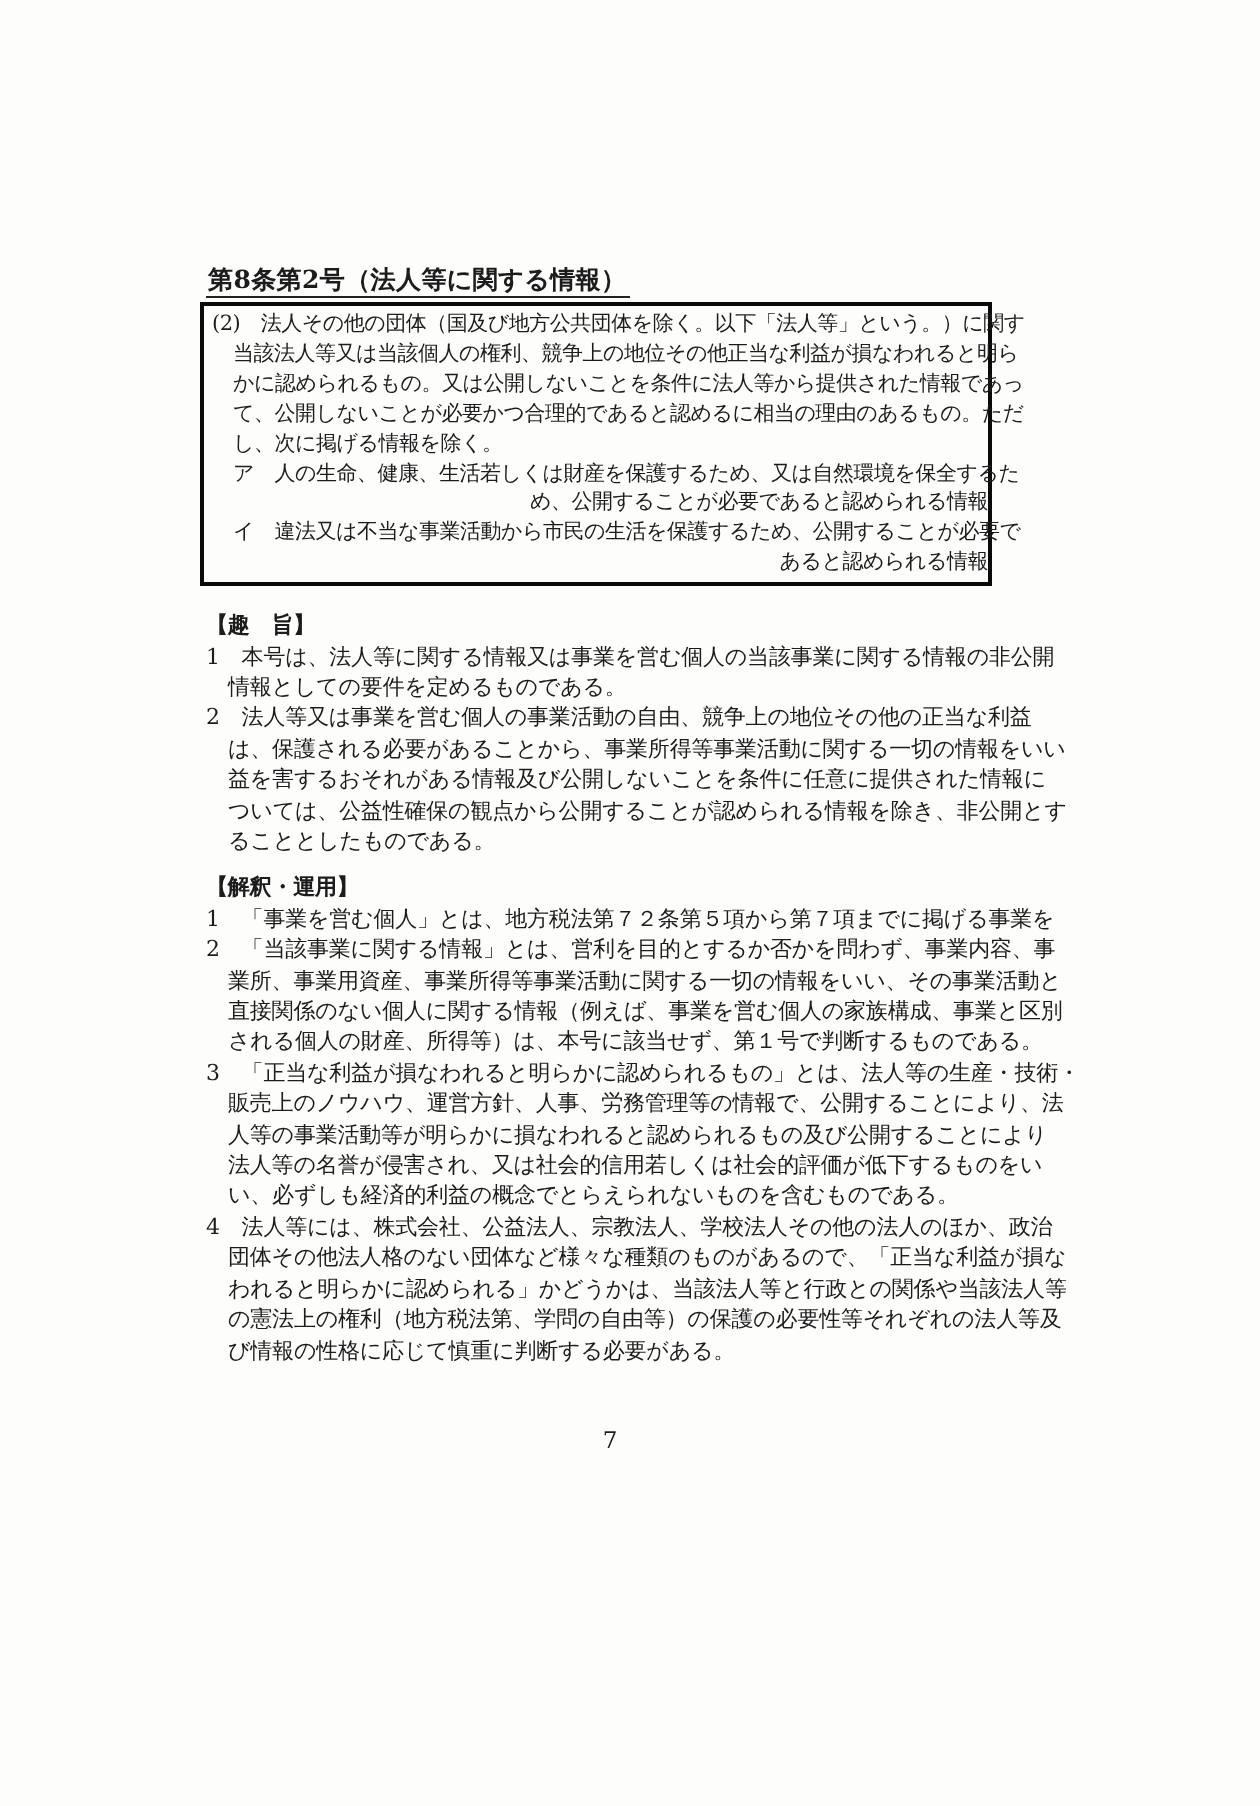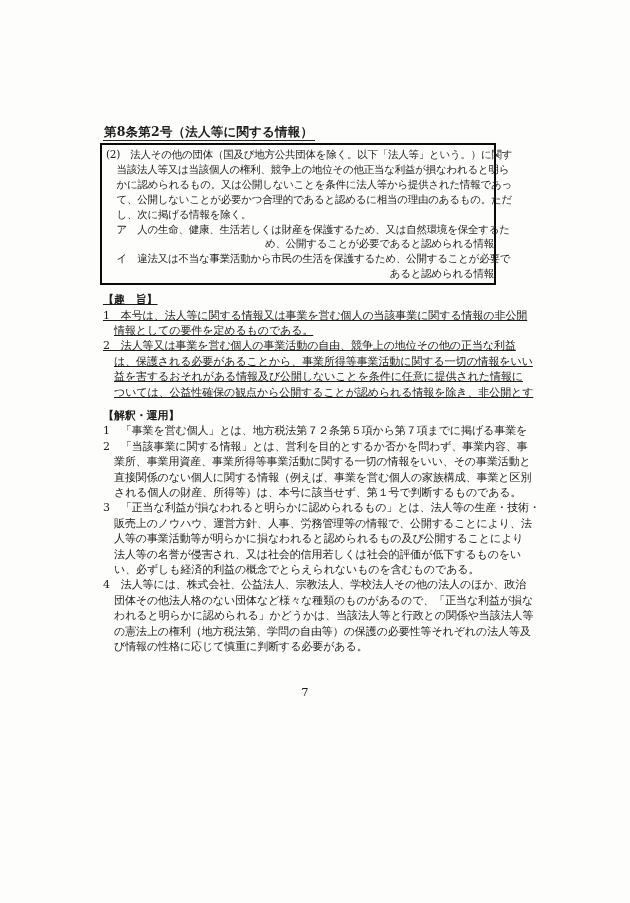--- a/index.html
+++ b/index.html
@@ -11,21 +11,21 @@
     height: 903px;
     position: relative;
     background: #fdfdfc;
     color: #1c1c1c;
     font-family: "DejaVu Serif", "Liberation Serif", serif;
     overflow: hidden;
   }
   .content {
     position: absolute;
     left: 103px;
-    top: 124px;
+    top: 132px;
     width: 437px;
   }
   .title {
     font-size: 12.5px;
     font-weight: bold;
     line-height: 15px;
     margin: 0;
     letter-spacing: 0.2px;
     white-space: nowrap;
   }
@@ -44,21 +44,21 @@
     font-size: 10.5px;
     line-height: 14.9px;
     letter-spacing: -0.25px;
     background: #fdfdfc;
   }
   .section {
     font-size: 11px;
     line-height: 15.4px;
     letter-spacing: -0.1px;
   }
-  .section-purpose { margin-top: 7px; text-decoration: underline; }
+  .section-purpose { margin-top: 12px; }
   .section-interpretation { margin-top: 8px; }
   .section-heading {
     font-weight: bold;
   }
   .text-line {
     white-space: nowrap;
   }
   .ind-1 { padding-left: 1em; }
   .ind-2 { padding-left: 2em; text-align: right; }
   .page-number {
@@ -106,20 +106,21 @@
         <div class="text-line ind-1">情報としての要件を定めるものである。</div>
 
         <div class="text-line">2　法人等又は事業を営む個人の事業活動の自由、競争上の地位その他の正当な利益</div>
 
         <div class="text-line ind-1">は、保護される必要があることから、事業所得等事業活動に関する一切の情報をいい</div>
 
         <div class="text-line ind-1">益を害するおそれがある情報及び公開しないことを条件に任意に提供された情報に</div>
 
         <div class="text-line ind-1">ついては、公益性確保の観点から公開することが認められる情報を除き、非公開とす</div>
 
+        <div class="text-line ind-1">ることとしたものである。</div>
       </div>
   </div>
 
   <div class="section section-interpretation">
     <div class="section-heading text-line">【解釈・運用】</div>
     <div>
 
         <div class="text-line">1　「事業を営む個人」とは、地方税法第７２条第５項から第７項までに掲げる事業を</div>
 
 

